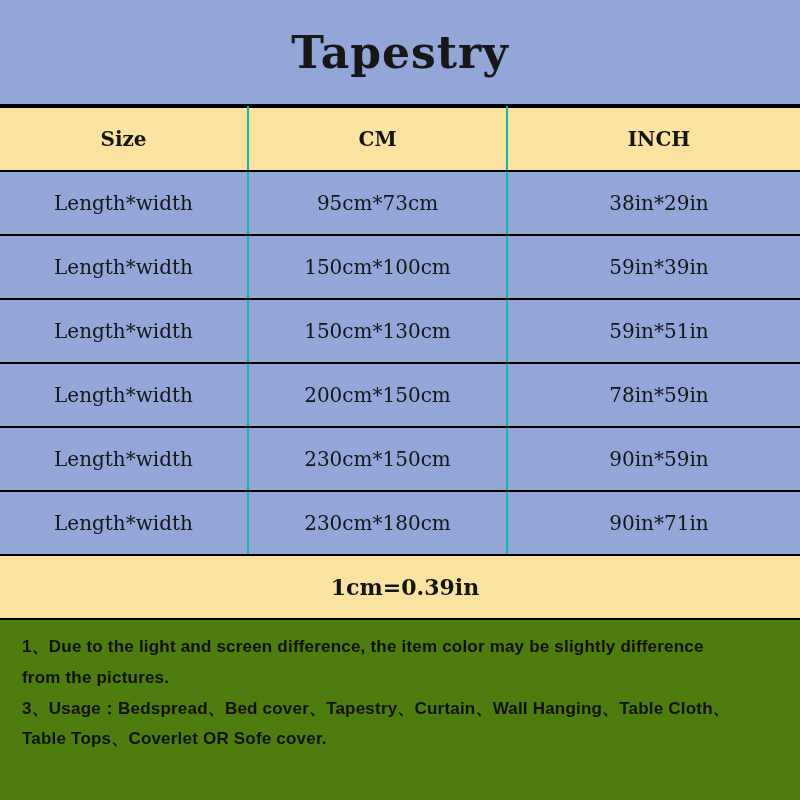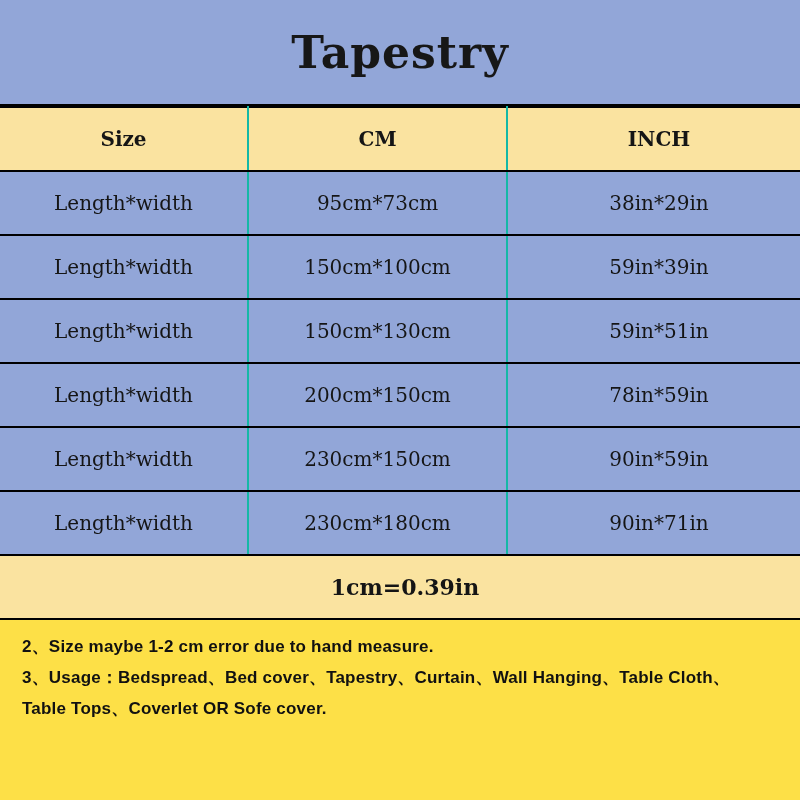--- a/index.html
+++ b/index.html
@@ -11,21 +11,21 @@
     height: 800px;
     background: #ffffff;
     font-family: "Liberation Sans", sans-serif;
     overflow: hidden;
   }
   .sheet {
     width: 800px;
     height: 800px;
     position: relative;
     box-sizing: border-box;
-    background: #fde047;
+    background: #4d7c0f;
   }
   .title-band {
     height: 104px;
     background: #92a6d8;
     border-bottom: 2px solid #000000;
     display: flex;
     align-items: center;
     justify-content: center;
   }
   .title-text {
@@ -140,18 +140,19 @@
         <td class="c3">90in*71in</td>
       </tr>
 
       <tr class="conv-row">
         <td colspan="3">1cm=0.39in</td>
       </tr>
     </tbody>
   </table>
 
   <div class="notes">
-    <p>2、Size maybe 1-2 cm error due to hand measure.</p>
+    <p>1、Due to the light and screen difference, the item color may be slightly difference</p>
+    <p>from the pictures.</p>
     <p>3、Usage：Bedspread、Bed cover、Tapestry、Curtain、Wall Hanging、Table Cloth、</p>
     <p>Table Tops、Coverlet OR Sofe cover.</p>
   </div>
 
 </div>
 
 </body></html>

